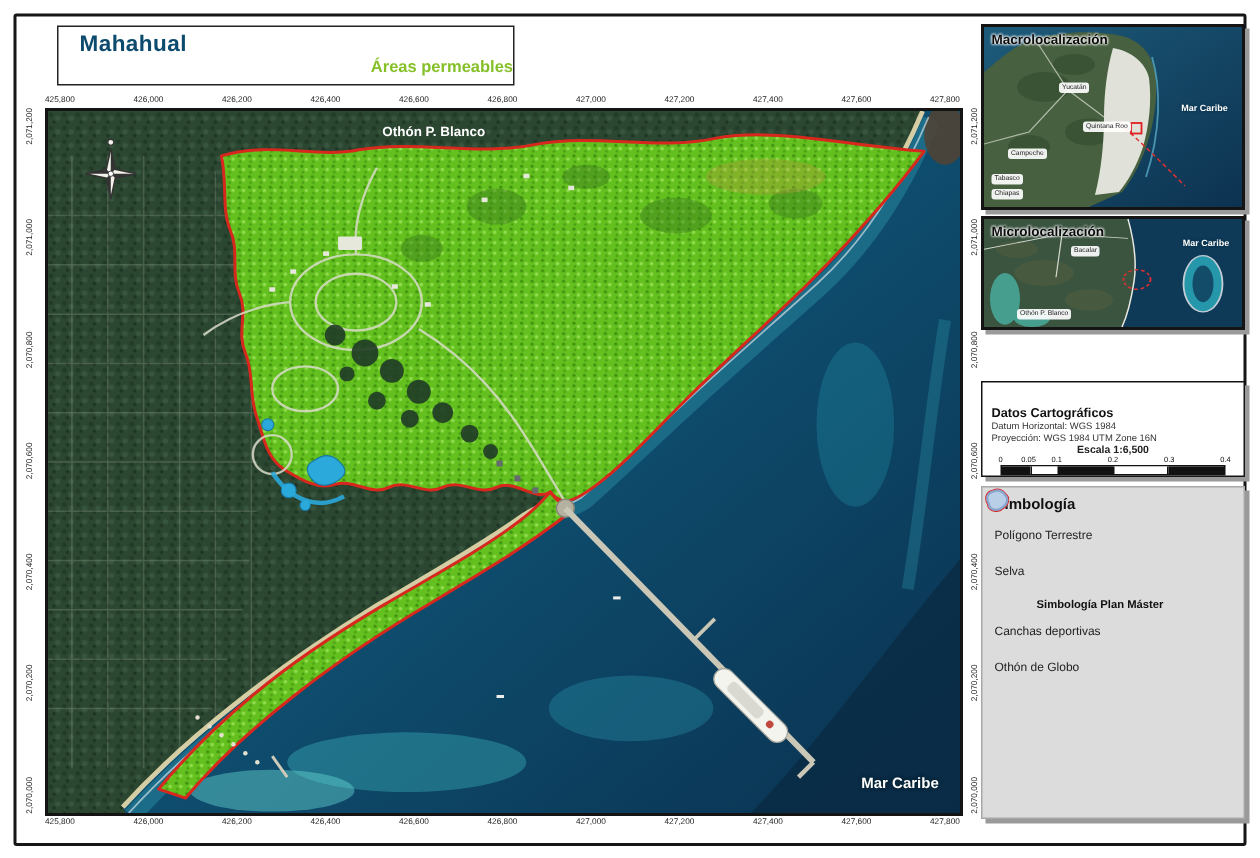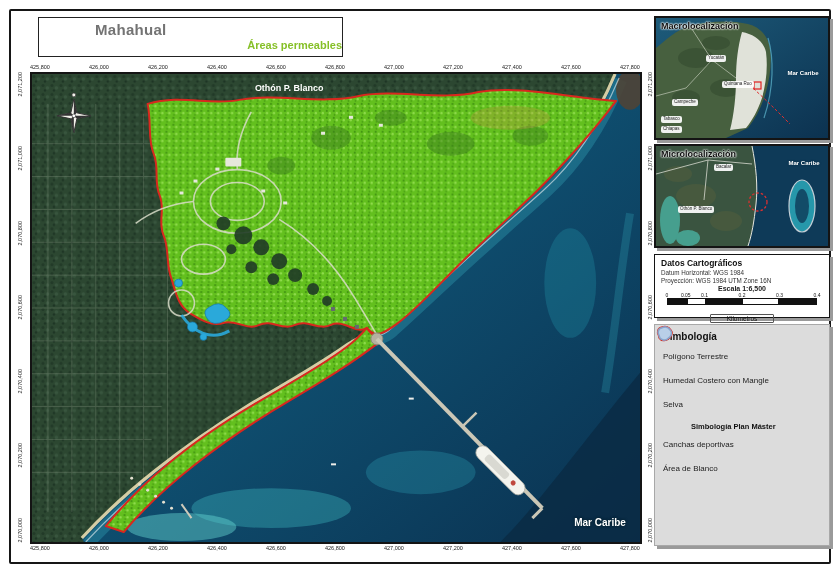--- a/index.html
+++ b/index.html
@@ -28,29 +28,29 @@
            box-sizing:border-box;background:#2c4731;}
   .map-box svg{position:absolute;left:0;top:0;width:100%;height:100%;}
   .sea-label{position:absolute;right:14px;bottom:14px;width:52px;text-align:center;color:#fff;
              font-size:10px;font-weight:bold;line-height:1.15;text-shadow:0 0 3px #06222f,0 0 2px #06222f;}
 
   
   .panel{position:absolute;left:654px;width:176px;box-sizing:border-box;background:#fff;
          border:2px solid #141414;box-shadow:3px 3px 0 #9a9a9a;}
   .panel svg{position:absolute;left:0;top:0;width:100%;height:100%;}
   .panel.macro{top:16px;height:124px;}
-  .panel.micro{top:144px;height:104px;}
+  .panel.micro{top:144px;height:76px;}
   .inset-title{position:absolute;left:5px;top:3px;font-size:9px;font-weight:bold;color:#0c0c0c;
                text-shadow:0 0 2px #fff,0 0 2px #fff,0 0 2px #fff;z-index:3;text-align:center;}
   .tag{position:absolute;font-size:4.5px;background:rgba(255,255,255,.92);color:#222;
        padding:0 2px;border-radius:2px;white-space:nowrap;z-index:2;line-height:1.5;}
   .sea-tag{position:absolute;font-size:6px;font-weight:bold;color:#fff;text-align:center;
            line-height:1.2;z-index:2;text-shadow:0 0 2px #062a40;}
 
-  .panel.datos{top:254px;height:64px;border-width:1.6px;padding:3px 6px;}
+  .panel.datos{top:254px;height:64px;border-width:1.6px;padding:15px 6px;}
   .datos .d-title{font-size:8.5px;font-weight:bold;}
   .datos .d-line{font-size:6.3px;color:#333;margin-top:1px;}
   .datos .d-scale{font-size:7px;text-align:center;margin-top:1px;font-weight:bold;color:#222;}
   .scale-wrap{width:150px;margin:0 auto;position:relative;}
   .scale-ticks{position:relative;height:6px;}
   .scale-ticks .coord{position:absolute;font-size:5px;transform:translateX(-50%);top:0;}
   .scale-ticks .coord:nth-child(1){left:0%;} .scale-ticks .coord:nth-child(2){left:12.5%;}
   .scale-ticks .coord:nth-child(3){left:25%;} .scale-ticks .coord:nth-child(4){left:50%;}
   .scale-ticks .coord:nth-child(5){left:75%;} .scale-ticks .coord:nth-child(6){left:100%;}
   .scale-bar{display:flex;height:5px;border:1px solid #111;}
@@ -71,21 +71,21 @@
   .leg-row.dashed .swatch path{stroke-dasharray:2.5 1.8;}
   .leg-label{font-size:8px;color:#222;}
 </style>
 </head>
 <body>
 
 <div id="stage">
   <div class="outer-frame"></div>
 
   <div class="title-box">
-    <div class="t1" style="color: #737373; margin-left: 42px;">Mahahual</div>
+    <div class="t1" style="color: #0c4a6e;">Mahahual</div>
     <div class="t2" style="color: rgb(134, 192, 40); text-align: right;">Áreas permeables</div>
   </div>
 
   <div class="coords top">
       <span class="coord">425,800</span>
       <span class="coord">426,000</span>
       <span class="coord">426,200</span>
       <span class="coord">426,400</span>
       <span class="coord">426,600</span>
       <span class="coord">426,800</span>
@@ -398,43 +398,35 @@
     <div class="leg-title">Simbología</div>
 
     <div class="leg-row thick">
       <svg class="swatch" viewBox="0 0 18 16">
         <path d="M4,10 C2,7 3,3 7,2.5 C10,1 13,2.5 14.5,5 C16.5,7 15.5,11 12.5,12.5 C10,15 6,14.5 4.5,12 Z" style="fill: rgb(255, 255, 255); stroke: rgb(216, 40, 30);"></path>
       </svg>
       <span class="leg-label">Polígono Terrestre</span>
     </div>
     <div class="leg-row">
       <svg class="swatch" viewBox="0 0 18 16">
-        <path d="M4,10 C2,7 3,3 7,2.5 C10,1 13,2.5 14.5,5 C16.5,7 15.5,11 12.5,12.5 C10,15 6,14.5 4.5,12 Z" style="fill: rgb(134, 201, 76); stroke: rgb(93, 163, 43);"></path>
-        <circle cx="7" cy="7" r="1" fill="#4c8f1e"></circle>
-          <circle cx="11" cy="9" r="1" fill="#4c8f1e"></circle>
-      </svg>
-      <span class="leg-label">Humedal Costero con Mangle</span>
-    </div>
-    <div class="leg-row">
-      <svg class="swatch" viewBox="0 0 18 16">
         <path d="M4,10 C2,7 3,3 7,2.5 C10,1 13,2.5 14.5,5 C16.5,7 15.5,11 12.5,12.5 C10,15 6,14.5 4.5,12 Z" style="fill: rgb(236, 223, 168); stroke: rgb(217, 193, 120);"></path>
         <circle cx="7" cy="7" r="1" fill="#c98f3e"></circle>
           <circle cx="11" cy="9" r="1" fill="#8fa050"></circle>
       </svg>
       <span class="leg-label">Selva</span>
     </div>
 
     <div class="leg-subtitle">Simbología Plan Máster</div>
 
     <div class="leg-row">
       <svg class="swatch" viewBox="0 0 18 16">
         <path d="M4,10 C2,7 3,3 7,2.5 C10,1 13,2.5 14.5,5 C16.5,7 15.5,11 12.5,12.5 C10,15 6,14.5 4.5,12 Z" style="fill: rgb(234, 63, 192); stroke: rgb(201, 45, 164);"></path>
       </svg>
       <span class="leg-label">Canchas deportivas</span>
     </div>
     <div class="leg-row">
       <svg class="swatch" viewBox="0 0 18 16">
         <path d="M4,10 C2,7 3,3 7,2.5 C10,1 13,2.5 14.5,5 C16.5,7 15.5,11 12.5,12.5 C10,15 6,14.5 4.5,12 Z" style="fill: rgb(185, 207, 232); stroke: rgb(136, 166, 204);"></path>
       </svg>
-      <span class="leg-label">Área de Blanco</span>
+      <span class="leg-label">Othón de Globo</span>
     </div>
   </div>
 </div>
 
 </body></html>

